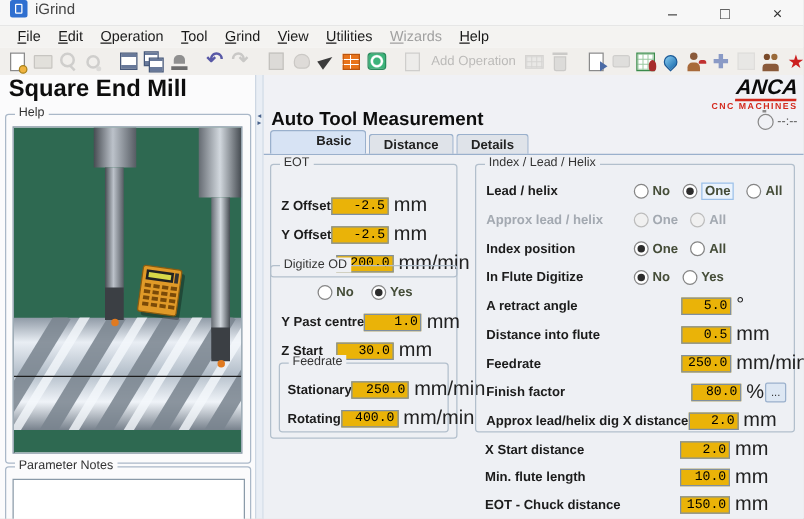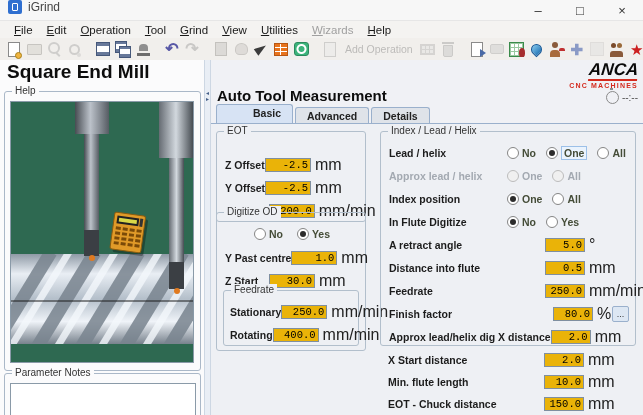--- a/index.html
+++ b/index.html
@@ -294,21 +294,21 @@
   </div>
 
   <div class="panel-title">Auto Tool Measurement</div>
   <div class="timer">
     <span class="stopwatch"></span>
     <span class="timer-text">--:--</span>
   </div>
 
   <div class="tabs">
     <span class="tab active">Basic</span>
-    <span class="tab">Advanced</span>
+    <span class="tab">Distance</span>
     <span class="tab">Details</span>
   </div>
 
   <div class="tabpanel">
 
     <div class="grp grp-eot">
       <span class="gt">EOT</span>
       <div class="frow first">
         <span class="flabel">Z Offset</span>
         <input class="fin" value="-2.5" style="">

